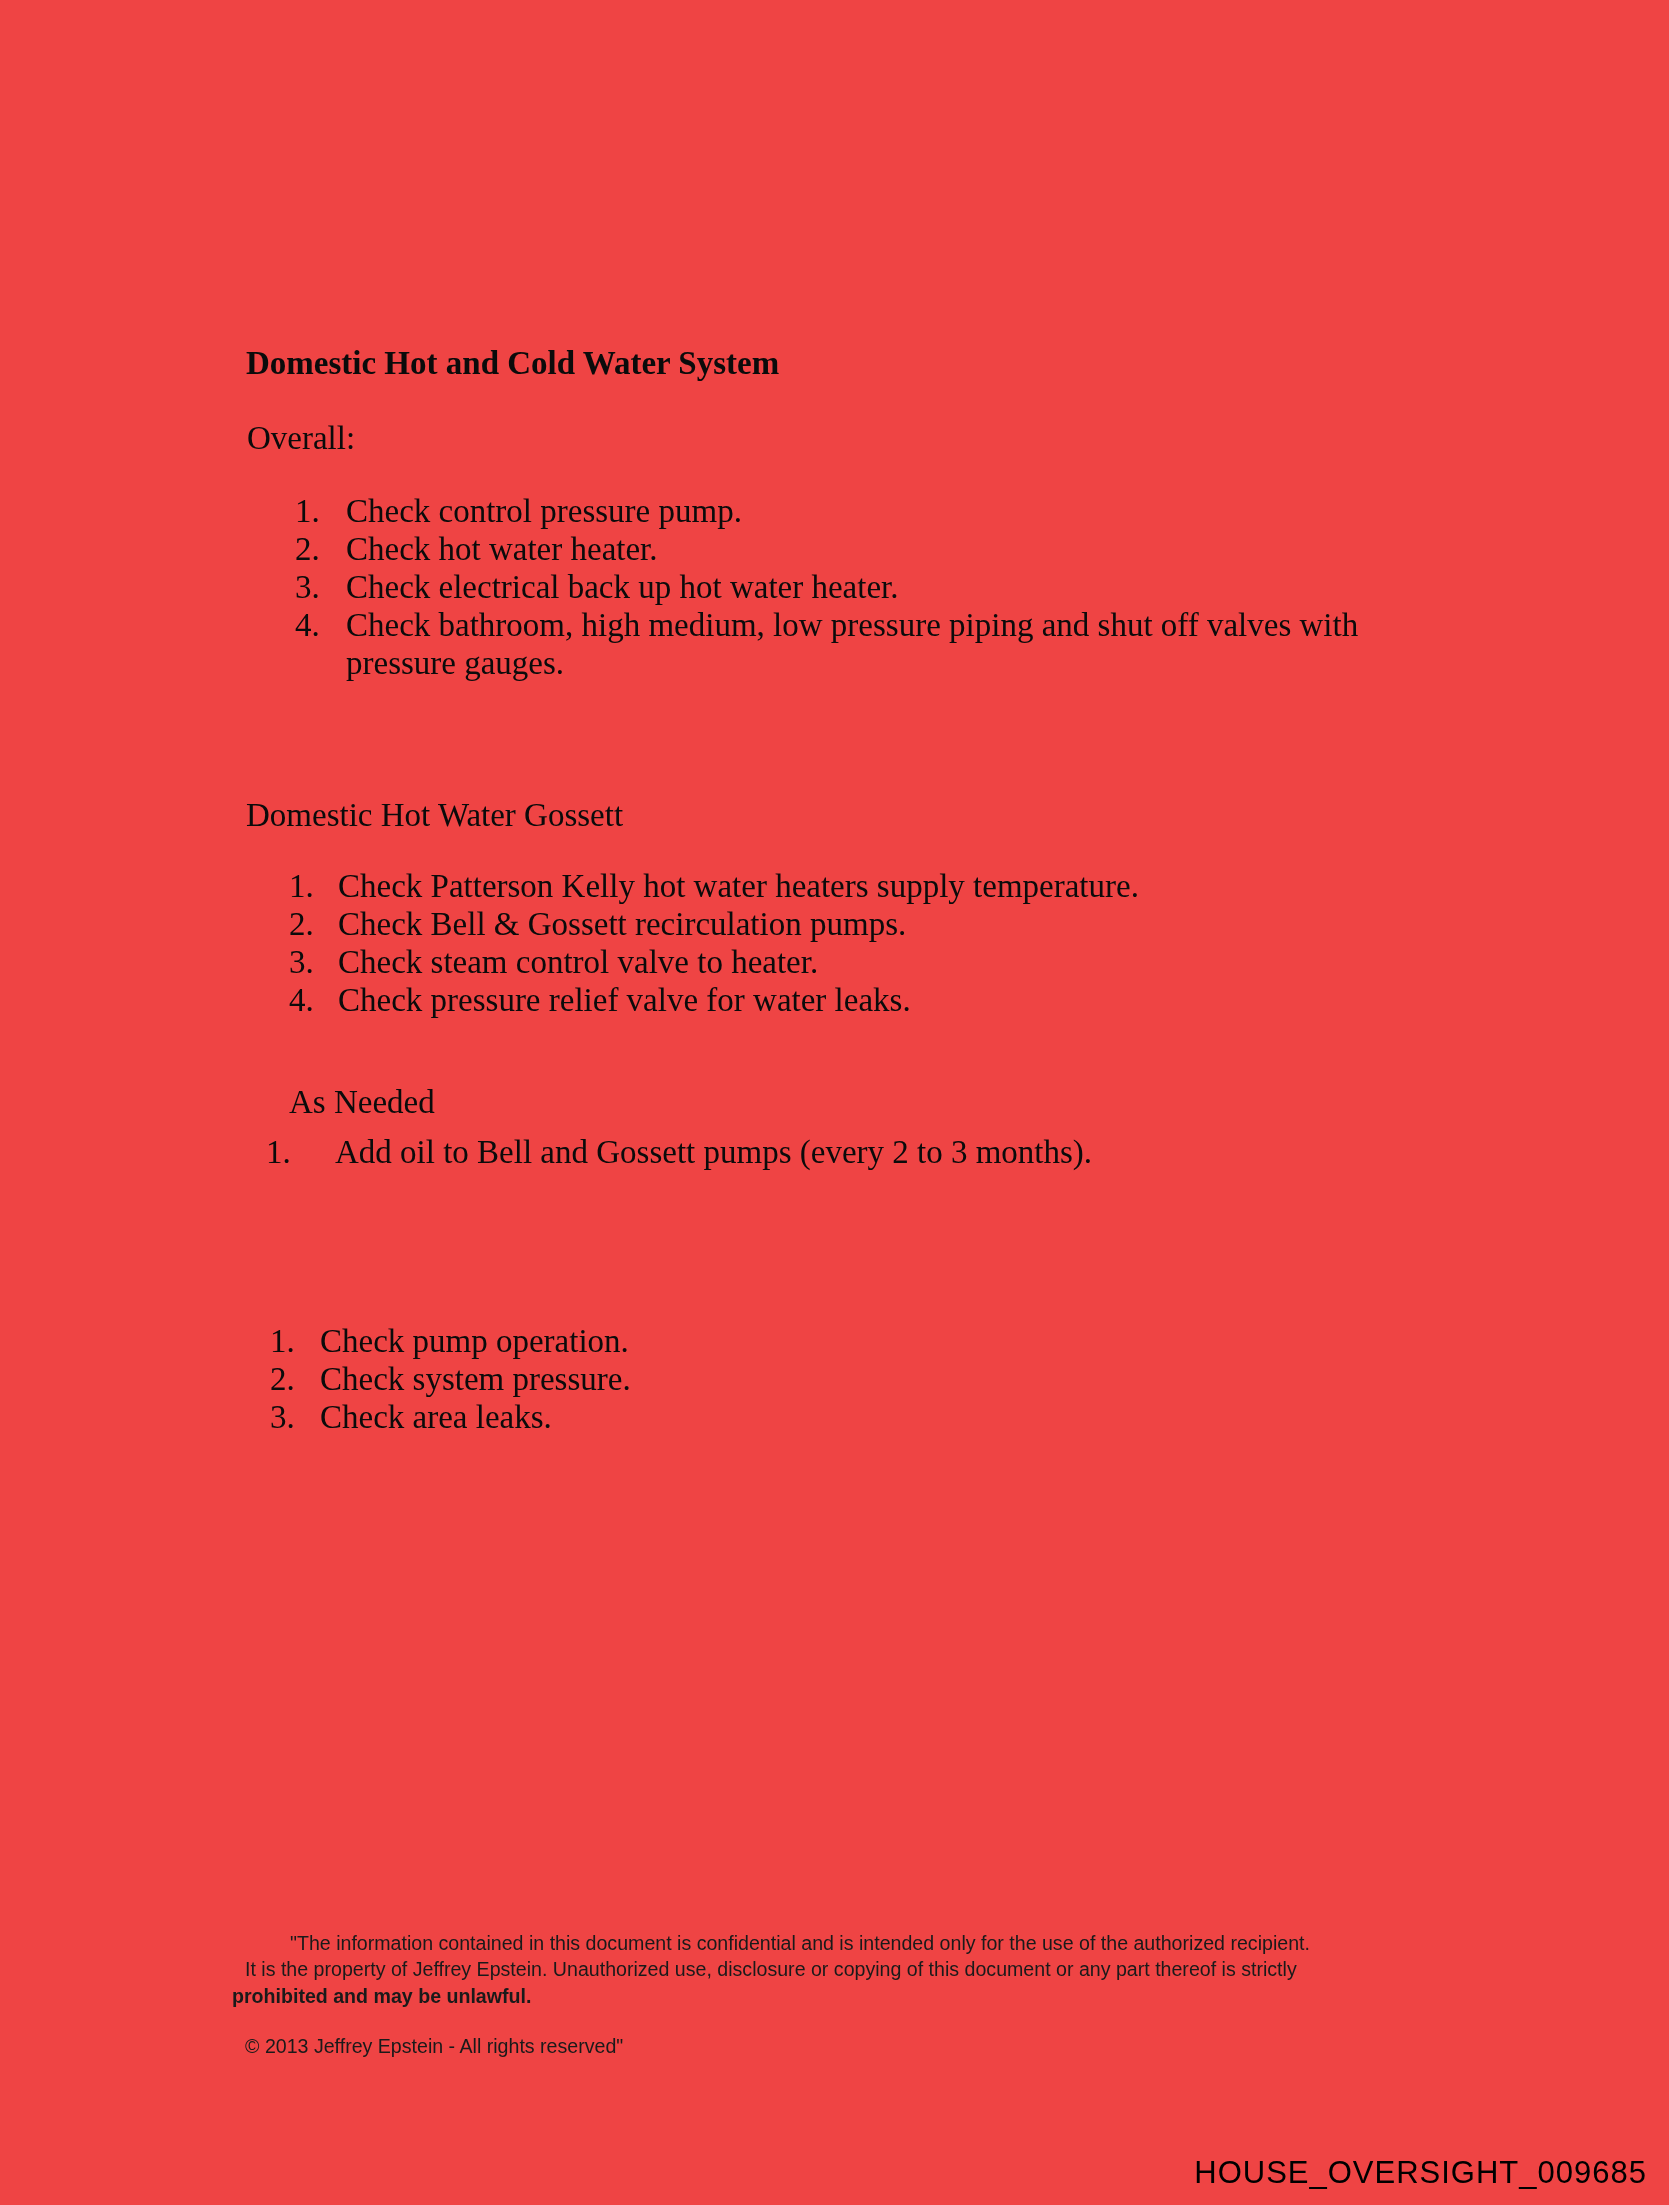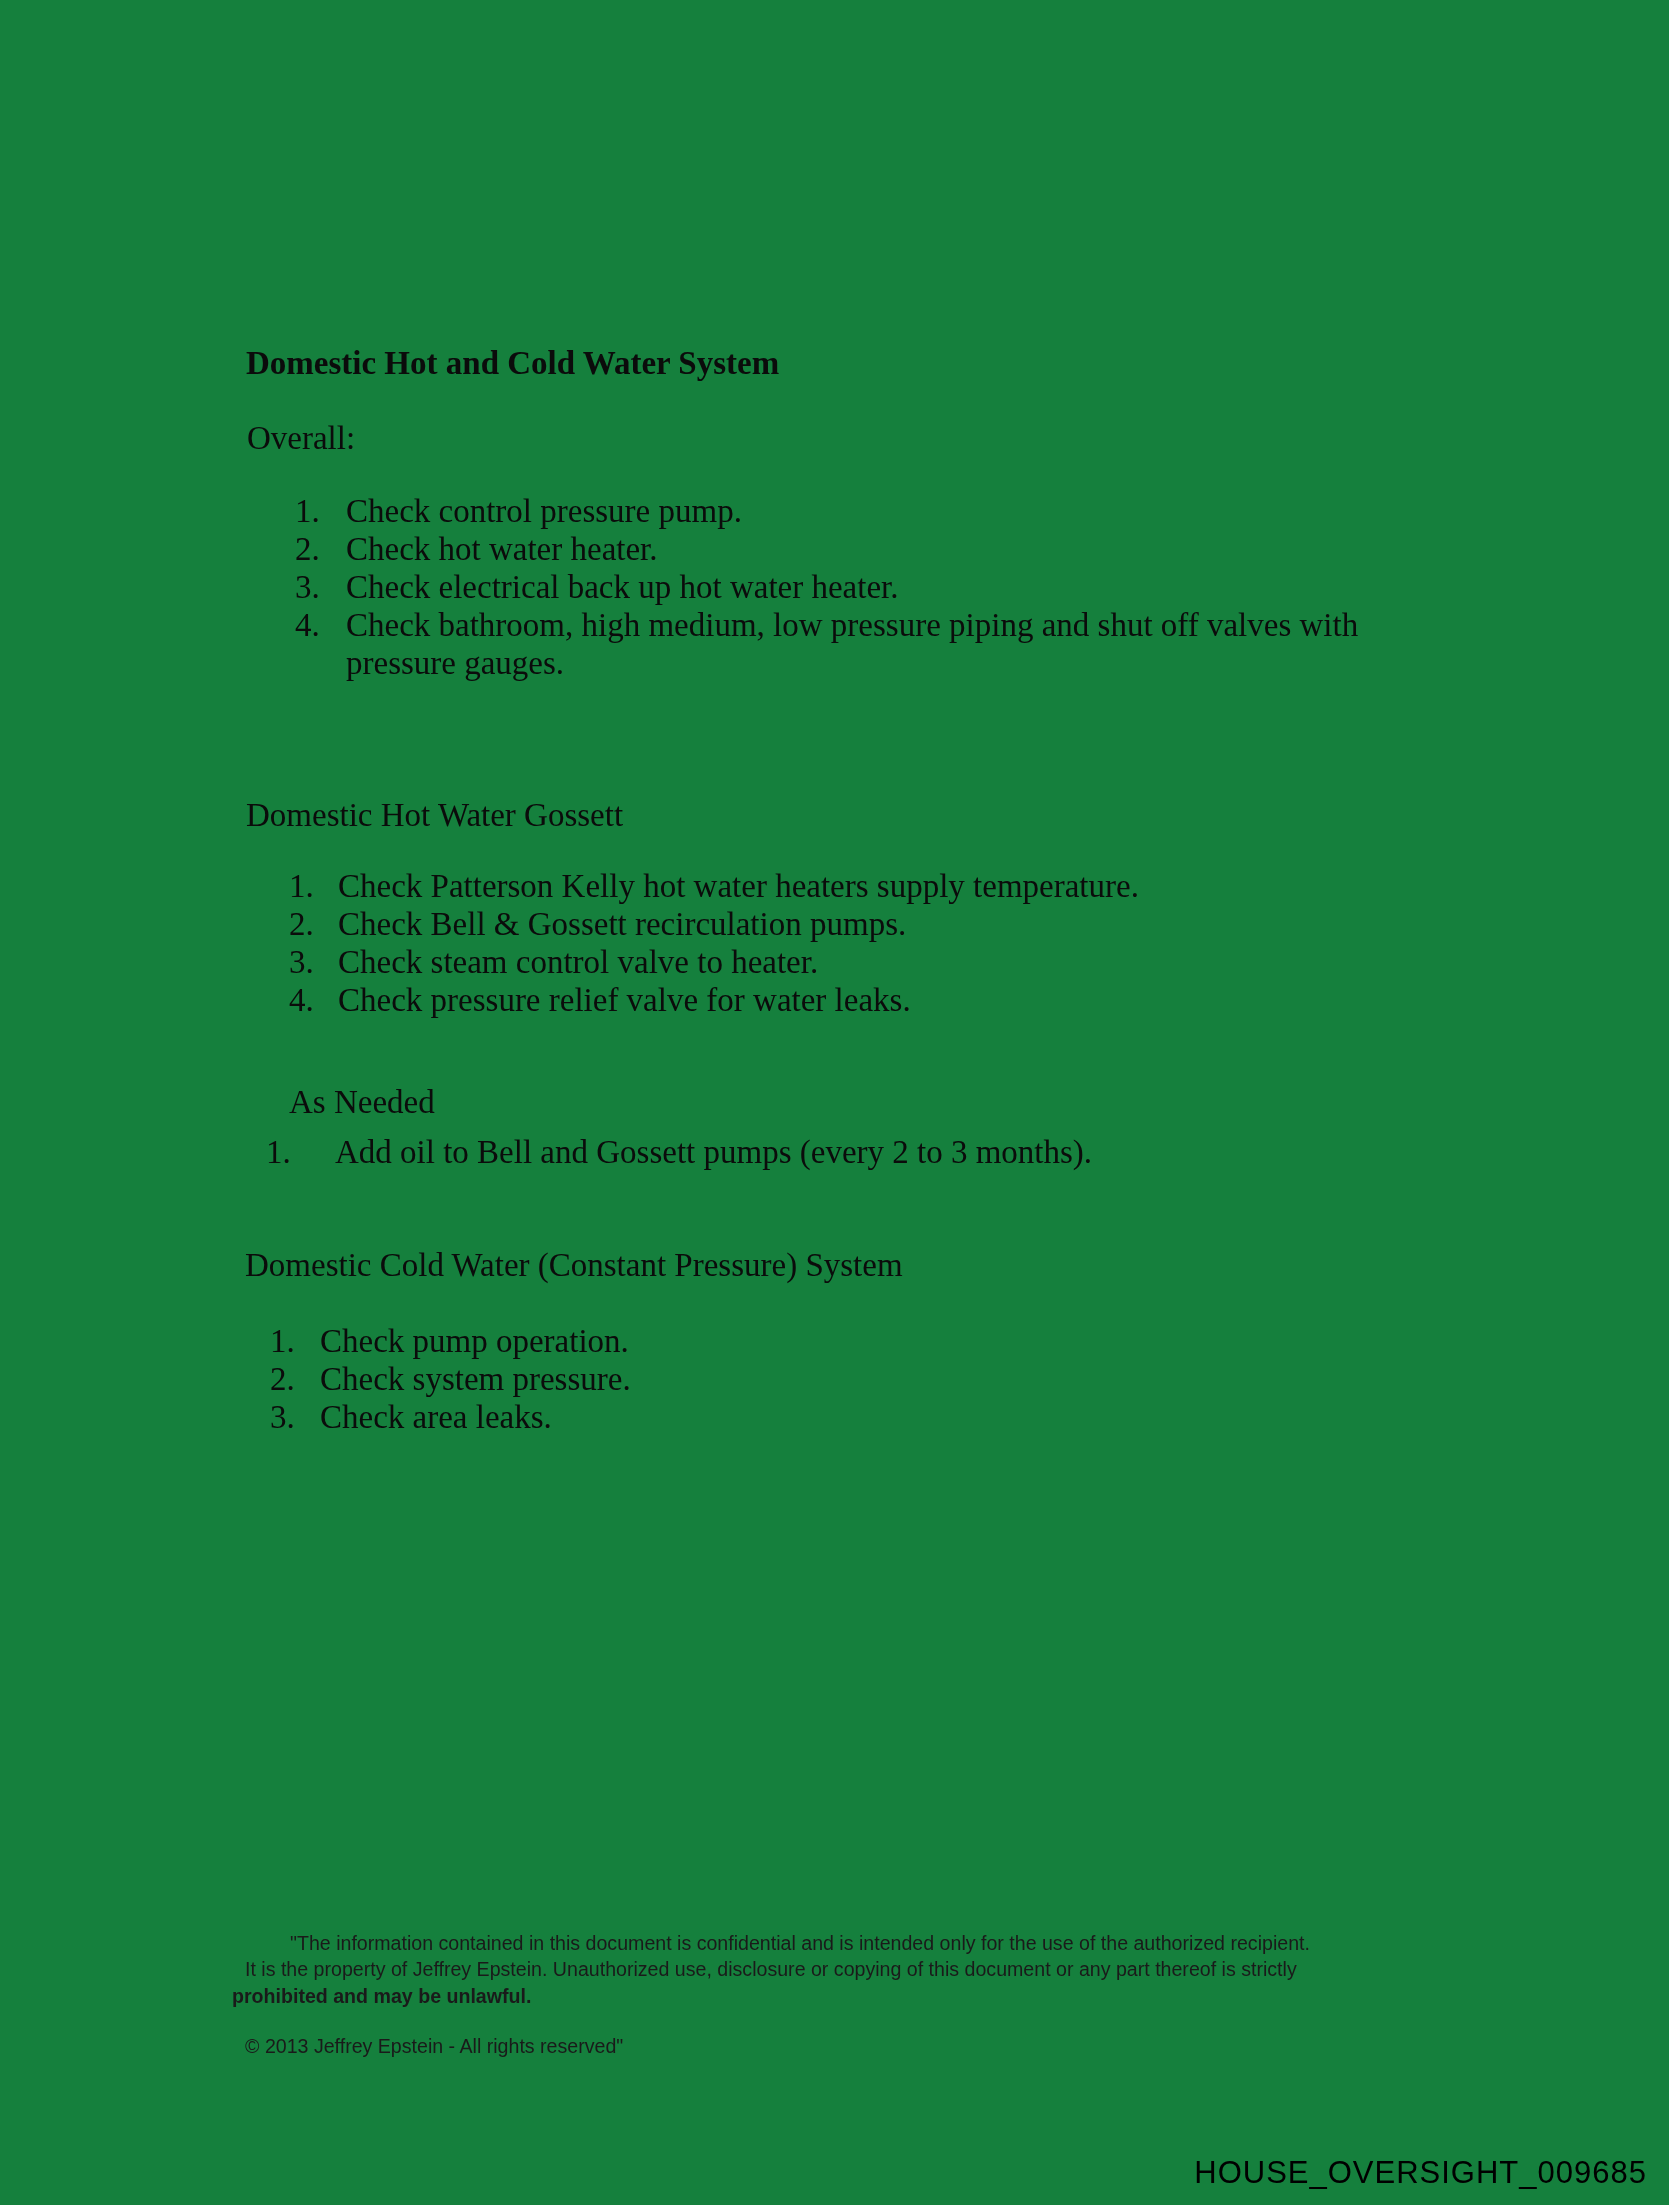--- a/index.html
+++ b/index.html
@@ -4,21 +4,21 @@
 <style>
   html, body {
     margin: 0;
     padding: 0;
     background: #888;
   }
   .page {
     position: relative;
     width: 1669px;
     height: 2205px;
-    background: #15803d;
+    background: #ef4444;
     overflow: hidden;
     font-family: "Liberation Serif", serif;
     color: #0b0b0b;
   }
   .block {
     position: absolute;
     font-size: 33px;
     line-height: 38px;
     white-space: nowrap;
   }
@@ -105,21 +105,20 @@
       <span class="txt">Check pressure relief valve for water leaks.</span>
   </div>
 
   <div class="block" style="left:289px; top:1059px;margin-top:24px;">As Needed</div>
 
   <div class="li l3" style="left:266px; top:1133px;">
     <span class="num">1.</span>
       <span class="txt">Add oil to Bell and Gossett pumps (every 2 to 3 months).</span>
   </div>
 
-  <div class="block" style="left:245px; top:1246px;">Domestic Cold Water (Constant Pressure) System</div>
 
   <div class="li l4" style="left:270px; top:1322px;">
     <span class="num">1.</span>
       <span class="txt">Check pump operation.</span>
   </div>
   <div class="li l4" style="left:270px; top:1360px;">
     <span class="num">2.</span>
       <span class="txt">Check system pressure.</span>
   </div>
   <div class="li l4" style="left:270px; top:1398px;">

